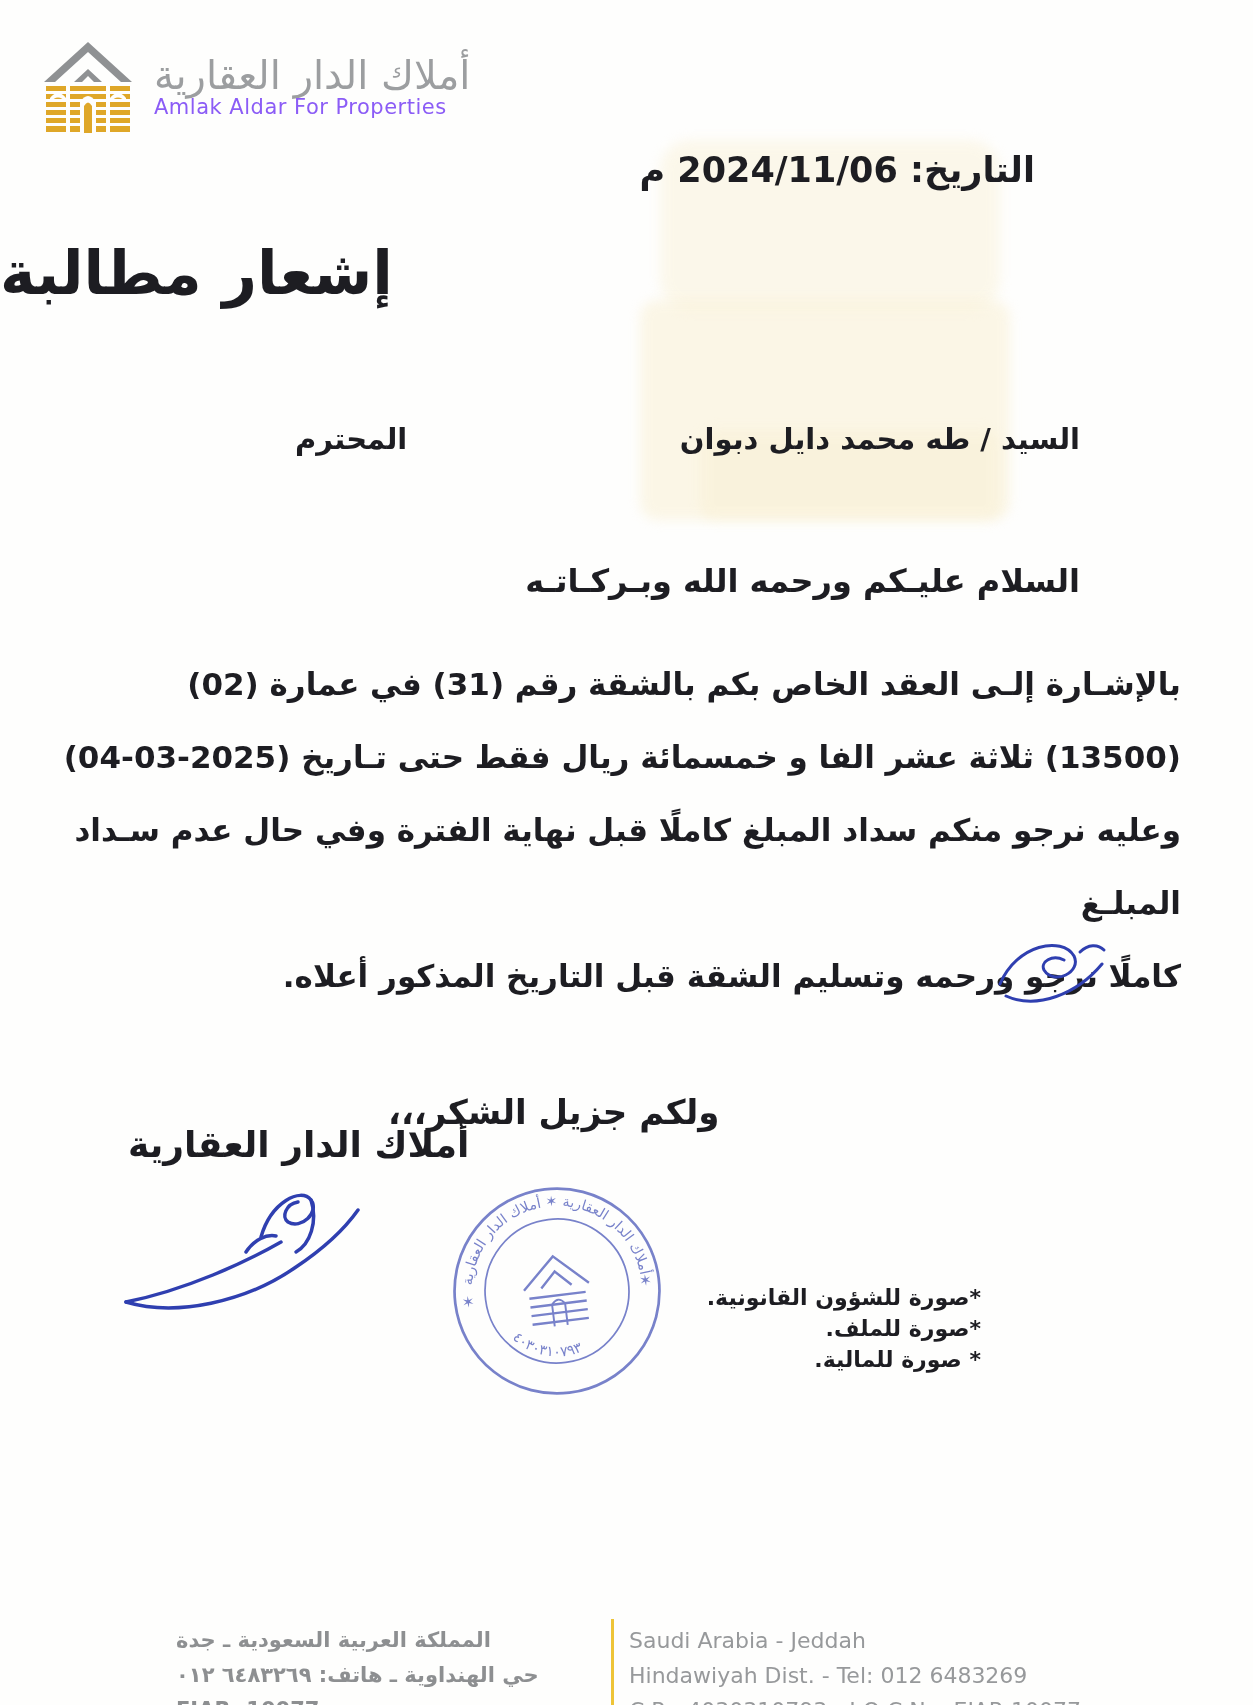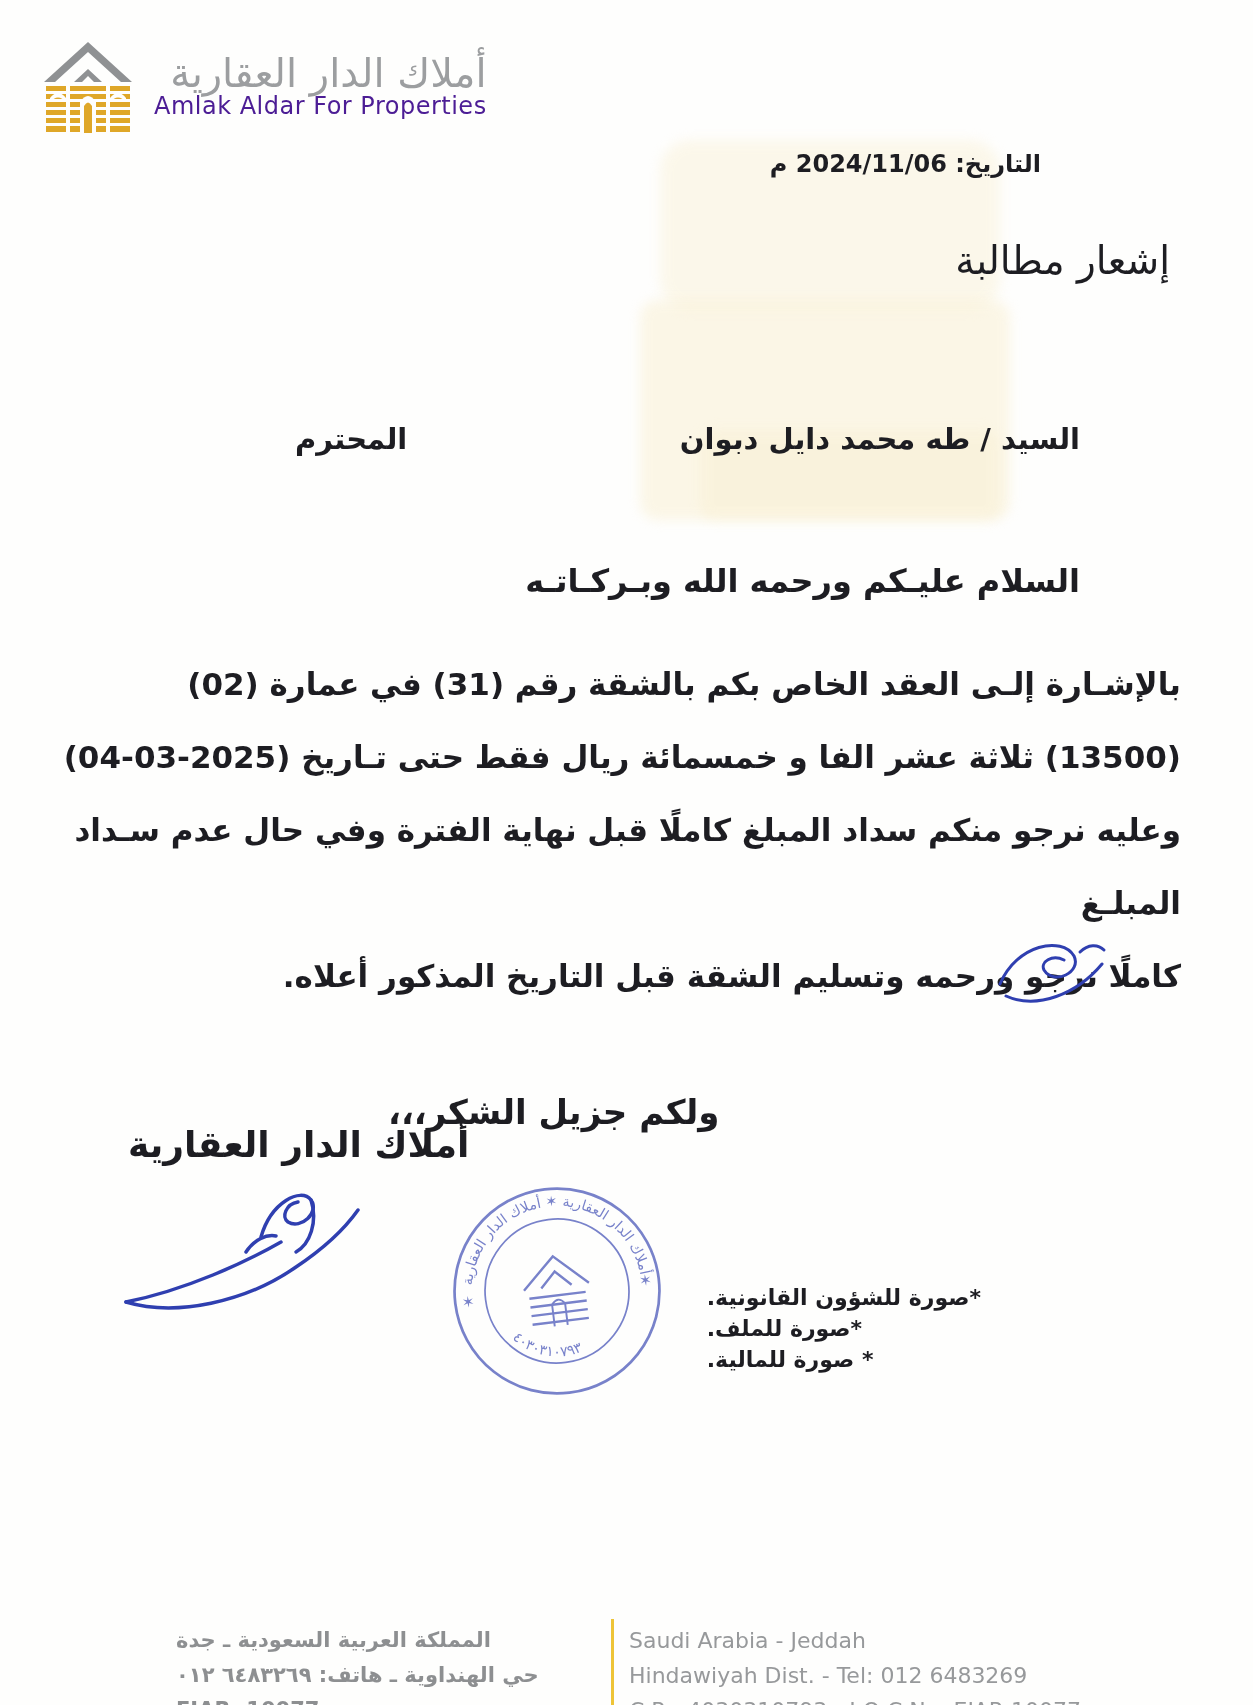--- a/index.html
+++ b/index.html
@@ -16,32 +16,32 @@
   .wm{position:absolute;z-index:0;background:#f9f0d4;filter:blur(6px);}
   .wm1{left:660px;top:140px;width:340px;height:170px;opacity:.45;border-radius:30px;}
   .wm2{left:640px;top:300px;width:370px;height:220px;opacity:.55;border-radius:18px;}
   .wm3{left:700px;top:430px;width:300px;height:90px;opacity:.5;border-radius:14px;}
 
   
   .header{position:absolute;left:38px;top:36px;display:flex;align-items:center;gap:16px;z-index:2;}
   .logo-icon{width:100px;height:100px;flex:0 0 auto;}
   .logo-text{display:flex;flex-direction:column;line-height:1.05;}
   .logo-ar{font-size:40px;color:#9c9ea0;letter-spacing:1px;direction:rtl;}
-  .logo-en{font-size:24px;color:#4c1d95;letter-spacing:.5px;}
+  .logo-en{font-size:21px;color:#8b5cf6;letter-spacing:.5px;}
 
   
   .date-line{
-    position:absolute;top:150px;right:212px;z-index:2;
-    direction:rtl;font-size:24px;font-weight:bold;
+    position:absolute;top:150px;right:218px;z-index:2;
+    direction:rtl;font-size:35px;font-weight:bold;
   }
 
   
   .doc-title{
-    position:absolute;top:238px;left:0;width:1170px;text-align:right;z-index:2;
-    direction:rtl;font-size:39px;font-weight:normal;letter-spacing:1px;
+    position:absolute;top:238px;left:0;width:1170px;text-align:left;z-index:2;
+    direction:rtl;font-size:60px;font-weight:bold;letter-spacing:1px;
   }
 
   
   .addressee{
     position:absolute;top:422px;left:295px;width:785px;z-index:2;
     display:flex;justify-content:space-between;align-items:baseline;
     direction:rtl;font-size:29px;font-weight:bold;
   }
 
   
@@ -68,21 +68,21 @@
   }
 
   
   .sig-small{position:absolute;left:992px;top:934px;width:118px;height:86px;z-index:3;}
   .sig-main{position:absolute;left:96px;top:1182px;width:300px;height:155px;z-index:3;}
   .stamp{position:absolute;left:448px;top:1182px;width:218px;height:218px;z-index:3;transform:rotate(-7deg);opacity:.9;}
 
   
   .notes{
     position:absolute;top:1282px;right:272px;z-index:2;
-    direction:rtl;text-align:left;font-size:22px;font-weight:600;line-height:31px;
+    direction:rtl;text-align:right;font-size:22px;font-weight:600;line-height:31px;
   }
 
   
   .footer{position:absolute;left:0;bottom:0;width:1253px;height:86px;z-index:2;margin-left:21px;}
   .footer-divider{position:absolute;left:590px;top:0;width:3px;height:86px;background:#eec437;}
   .footer-ar{
     position:absolute;right:678px;top:4px;width:420px;
     direction:rtl;text-align:left;font-size:21px;font-weight:bold;color:#8d8f91;line-height:35px;
   }
   .footer-ar div{text-align:left;}

